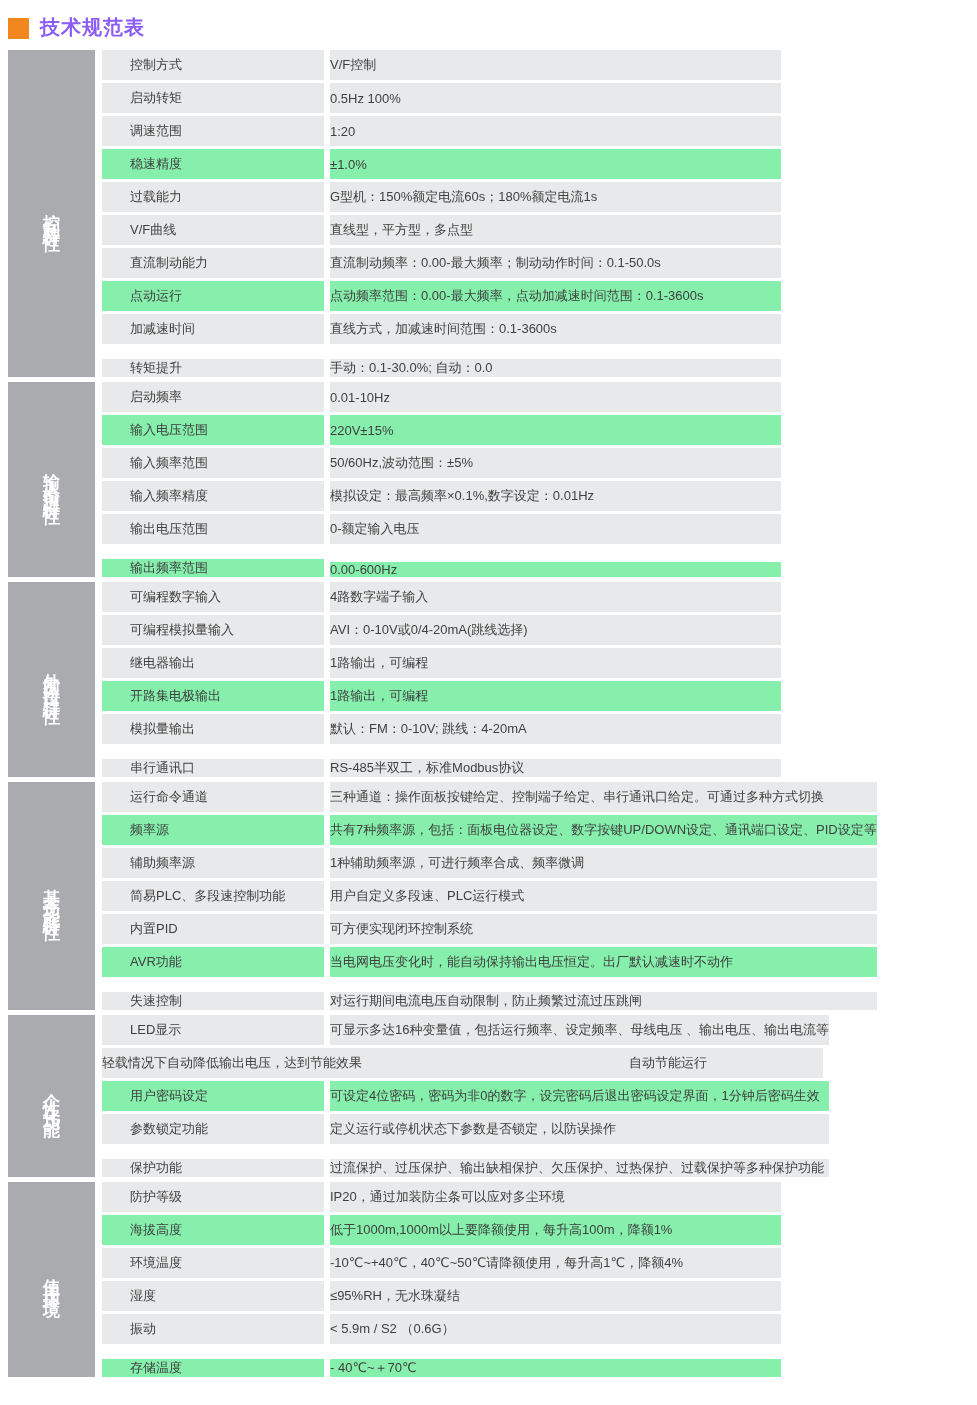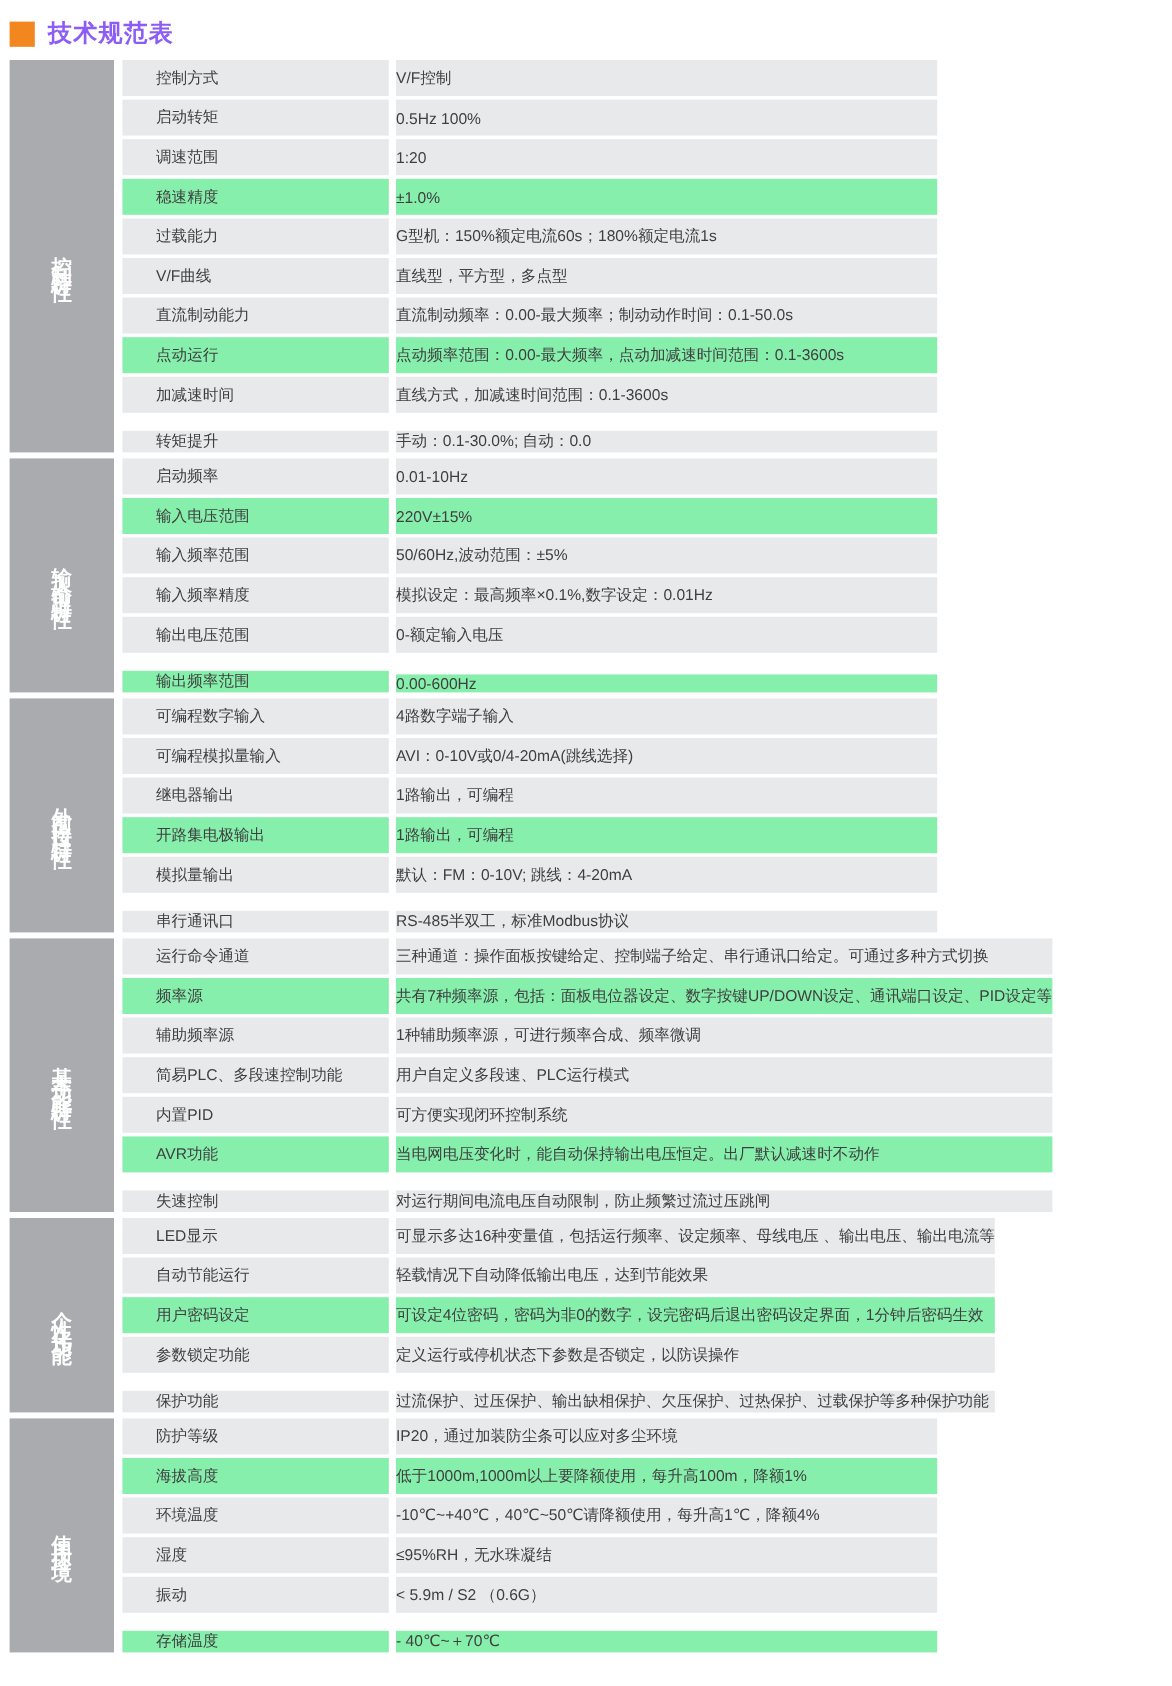--- a/index.html
+++ b/index.html
@@ -230,22 +230,22 @@
       </div>
     </div>
     <div class="section">
       <div class="side-cell">个性化功能</div>
       <div class="rows">
         <div class="row">
           <div class="cell label-cell">LED显示</div>
           <div class="cell value-cell">可显示多达16种变量值，包括运行频率、设定频率、母线电压 、输出电压、输出电流等</div>
         </div>
         <div class="row">
+          <div class="cell value-cell">轻载情况下自动降低输出电压，达到节能效果</div>
           <div class="cell label-cell">自动节能运行</div>
-          <div class="cell value-cell">轻载情况下自动降低输出电压，达到节能效果</div>
         </div>
         <div class="row dark">
           <div class="cell label-cell">用户密码设定</div>
           <div class="cell value-cell">可设定4位密码，密码为非0的数字，设完密码后退出密码设定界面，1分钟后密码生效</div>
         </div>
         <div class="row">
           <div class="cell label-cell">参数锁定功能</div>
           <div class="cell value-cell">定义运行或停机状态下参数是否锁定，以防误操作</div>
         </div>
         <div class="row">

